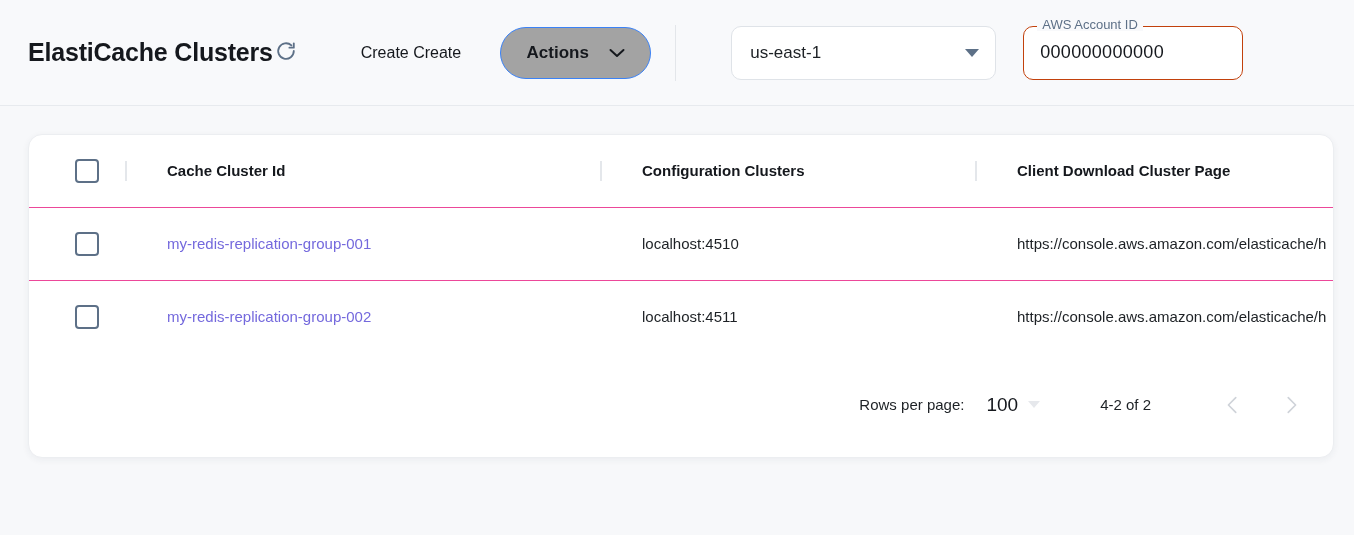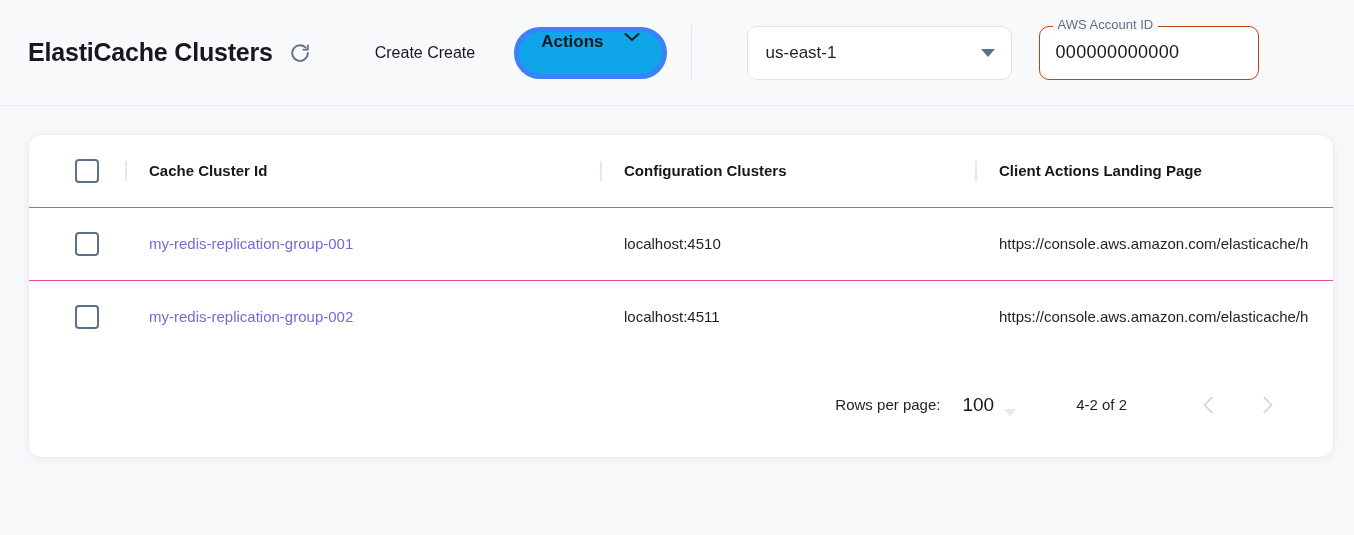--- a/index.html
+++ b/index.html
@@ -18,22 +18,21 @@
     height: 106px;
     background: #f8f9fb;
     border-bottom: 1px solid #e7eaee;
     display: flex;
     align-items: center;
     padding: 0 20px 0 28px;
   }
 
   .title-group {
     display: flex;
-    align-items: center;
-    gap: 14px;
+    align-items: flex-start;
     margin-right: 56px;
   }
 
   .page-title {
     font-size: 25px;
     font-weight: bold;
     color: #15181d;
     letter-spacing: -0.2px;
     white-space: nowrap;
   }
@@ -57,25 +56,25 @@
     white-space: nowrap;
     font-family: "Liberation Sans", sans-serif;
     cursor: pointer;
   }
 
   .actions-btn {
     margin-left: 33px;
     height: 52px;
     min-width: 151px;
     padding: 0 22px;
-    border: 5px solid #3b82f6;
+    border: 1px solid #3b82f6;
     border-radius: 26px;
-    background: #0ea5e9;
-    display: flex;
-    align-items: flex-start;
+    background: #a3a3a3;
+    display: flex;
+    align-items: center;
     justify-content: center;
     gap: 20px;
     cursor: pointer;
   }
 
   .actions-label {
     font-size: 17px;
     font-weight: bold;
     color: #15181d;
   }
@@ -201,20 +200,21 @@
     border-top: 1px solid #ec4899;
     white-space: nowrap;
     overflow: hidden;
   }
 
   .cell-pad-check { padding-left: 46px; }
 
   .th-inner, .td-inner {
     display: flex;
     align-items: center;
+    gap: 18px;
   }
 
   .col-divider {
     width: 2px;
     height: 20px;
     background: #e4e7eb;
     margin-right: 22px;
     flex: none;
   }
 
@@ -242,33 +242,33 @@
   
   .pagination {
     position: absolute;
     left: 0;
     right: 0;
     bottom: 0;
     height: 105px;
     display: flex;
     align-items: center;
     justify-content: flex-end;
-    padding-right: 46px;
+    padding-right: 22px;
     gap: 0;
   }
 
   .rpp-label {
     font-size: 15px;
     color: #1d2125;
     margin-right: 22px;
   }
 
   .rpp-select {
     display: flex;
-    align-items: flex-end;
+    align-items: center;
     gap: 10px;
     cursor: pointer;
     margin-right: 60px;
   }
 
   .rpp-value {
     font-size: 19px;
     color: #15181d;
   }
 
@@ -362,21 +362,21 @@
         </th>
         <th>
           <div class="th-inner">
             <span class="col-divider"></span>
             <span>Configuration Clusters</span>
           </div>
         </th>
         <th>
           <div class="th-inner">
             <span class="col-divider"></span>
-            <span>Client Actions Landing Page</span>
+            <span>Client Download Cluster Page</span>
           </div>
         </th>
       </tr>
     </thead>
     <tbody>
       <tr>
         <td>
           <div class="td-inner cell-pad-check">
             <span class="checkbox"></span>
           </div>

